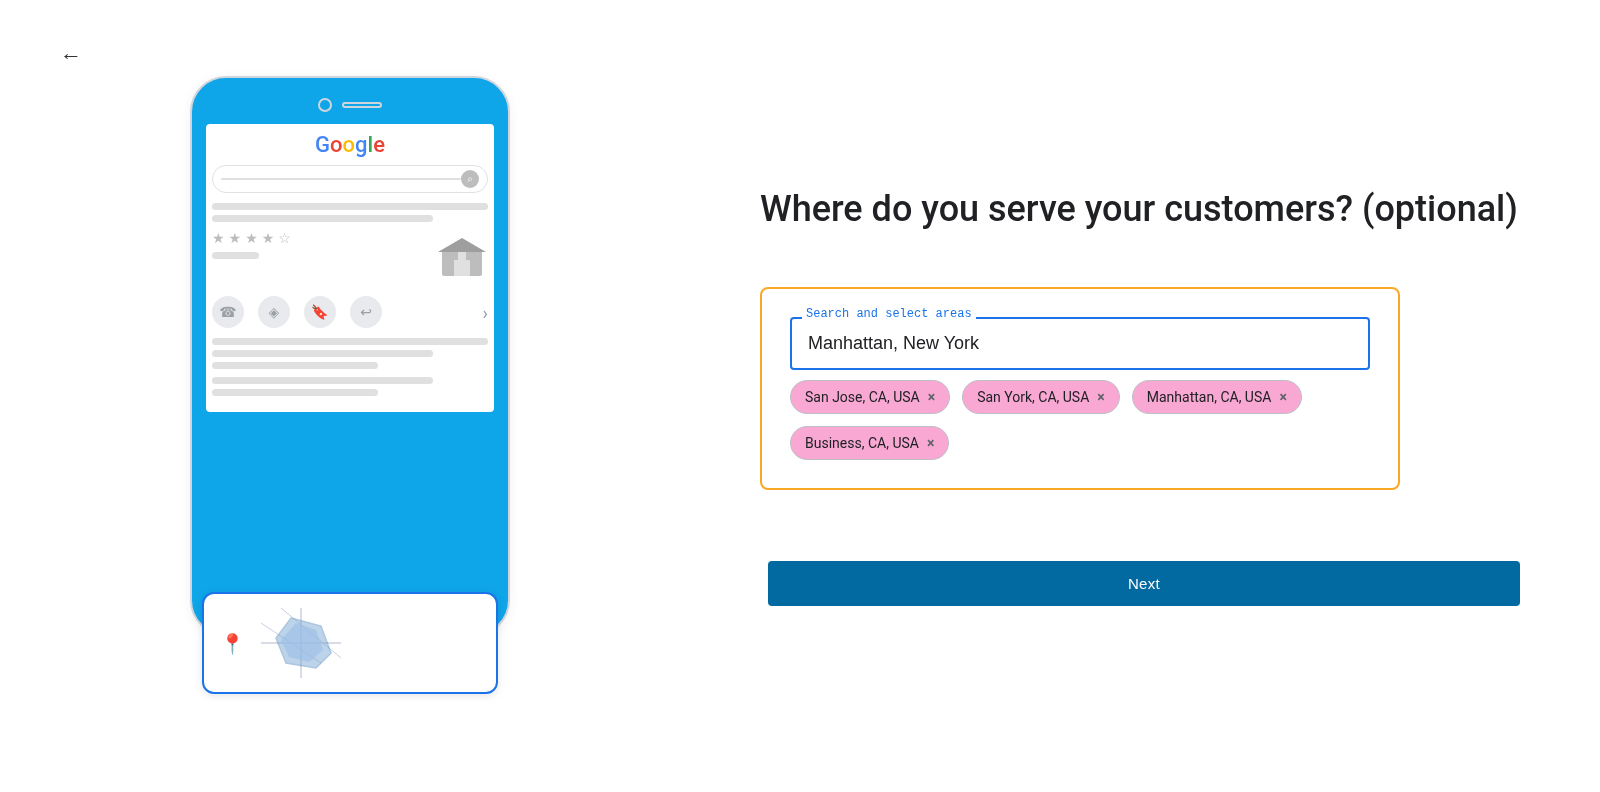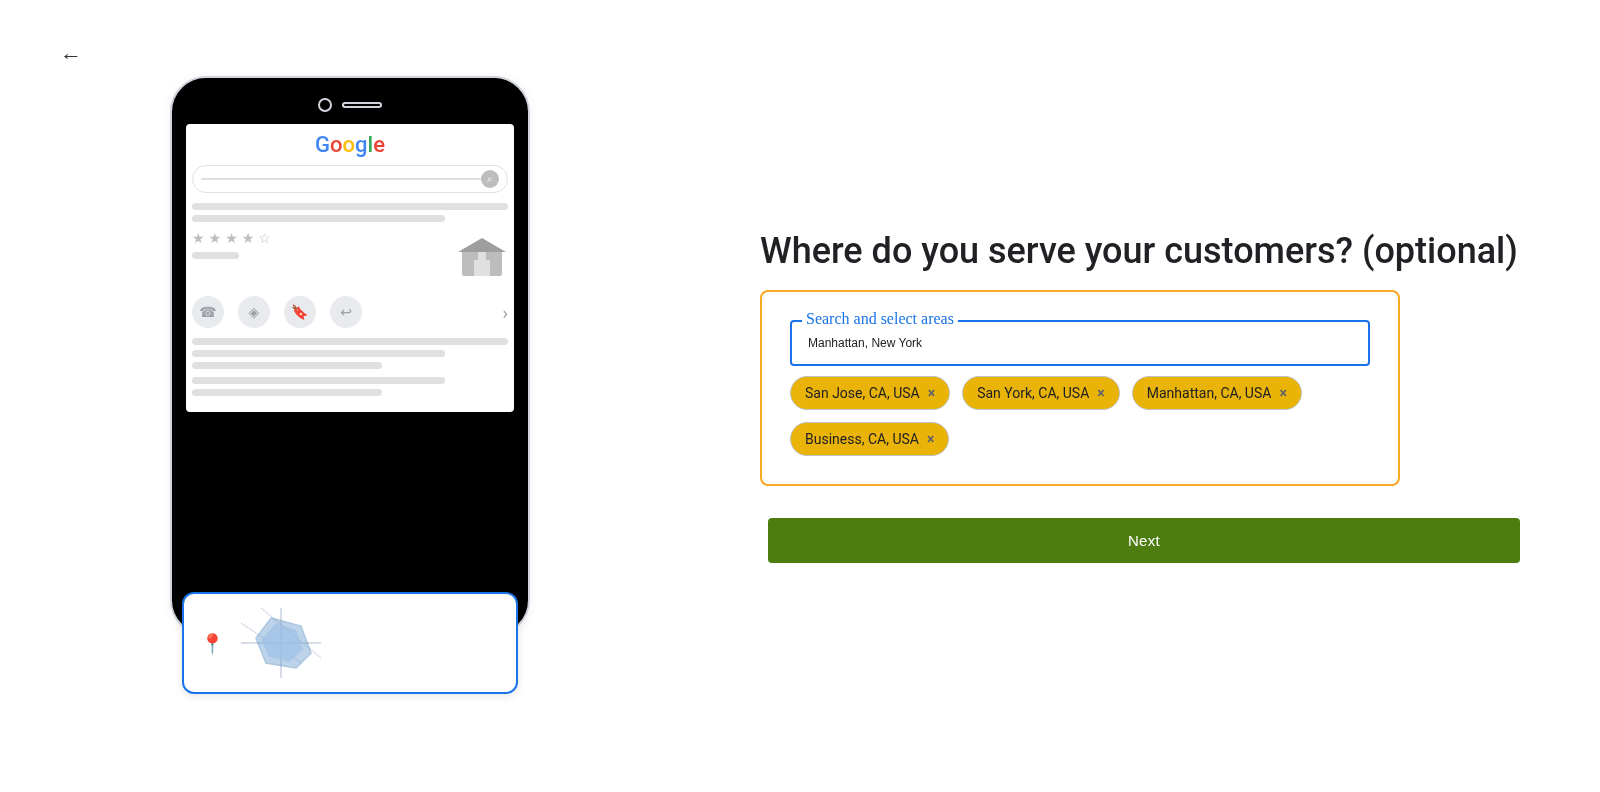--- a/index.html
+++ b/index.html
@@ -31,25 +31,25 @@
     .back-arrow {
       position: absolute;
       top: 40px;
       left: 60px;
       font-size: 22px;
       color: #333;
       cursor: pointer;
     }
     
     .phone-mockup {
-      width: 360px;
+      width: 320px;
       height: 560px;
       border: 2.5px solid #d0d5dd;
       border-radius: 36px;
-      background: #000000;
+      background: #0ea5e9;
       position: relative;
       padding: 20px 14px 14px;
       box-shadow: 0 2px 12px rgba(0,0,0,0.06);
       margin-bottom: 80px;
     }
     .phone-top-bar {
       display: flex;
       justify-content: center;
       align-items: center;
       gap: 10px;
@@ -186,20 +186,21 @@
       width: 80px;
       height: 70px;
     }
     
     .right-panel {
       flex: 1;
       padding: 60px 80px 60px 60px;
       display: flex;
       flex-direction: column;
       justify-content: center;
+      gap: 39px;
     }
     .page-title {
       font-size: 36px;
       font-weight: 500;
       color: #202124;
       line-height: 1.25;
       margin-bottom: 16px;
     }
     .page-subtitle {
       font-size: 15px;
@@ -220,30 +221,30 @@
     .search-field-wrapper {
       position: relative;
       margin-bottom: 10px;
     }
     .search-field-label {
       position: absolute;
       top: -10px;
       left: 12px;
       background: #fff;
       padding: 0 4px;
-      font-size: 16px;
+      font-size: 12px;
       color: #1a73e8;
-      font-family: Liberation Serif, serif;
+      font-family: Liberation Mono, monospace;
     }
     .search-field {
       width: 100%;
       border: 2px solid #1a73e8;
       border-radius: 4px;
       padding: 14px 16px;
-      font-size: 12px;
+      font-size: 18px;
       color: #202124;
       outline: none;
       font-family: Arial, sans-serif;
     }
     .helper-text {
       font-size: 12px;
       color: #5f6368;
       margin-bottom: 24px;
       margin-top: 4px;
     }
@@ -255,32 +256,32 @@
     }
     .tag {
       display: flex;
       align-items: center;
       gap: 8px;
       border: 1.5px solid #bdc1c6;
       border-radius: 20px;
       padding: 8px 14px;
       font-size: 14px;
       color: #202124;
-      background: #eab308;
+      background: #f9a8d4;
     }
     .tag-remove {
       cursor: pointer;
       color: #5f6368;
       font-size: 14px;
       font-weight: bold;
       line-height: 1;
     }
     
     .next-button {
-      background: #4d7c0f;
+      background: #0369a1;
       color: #fff;
       border: none;
       border-radius: 4px;
       padding: 14px 36px;
       font-size: 15px;
       font-weight: 500;
       cursor: pointer;
       letter-spacing: 0.3px;
       display: inline-block;
       margin-left: 8px;

